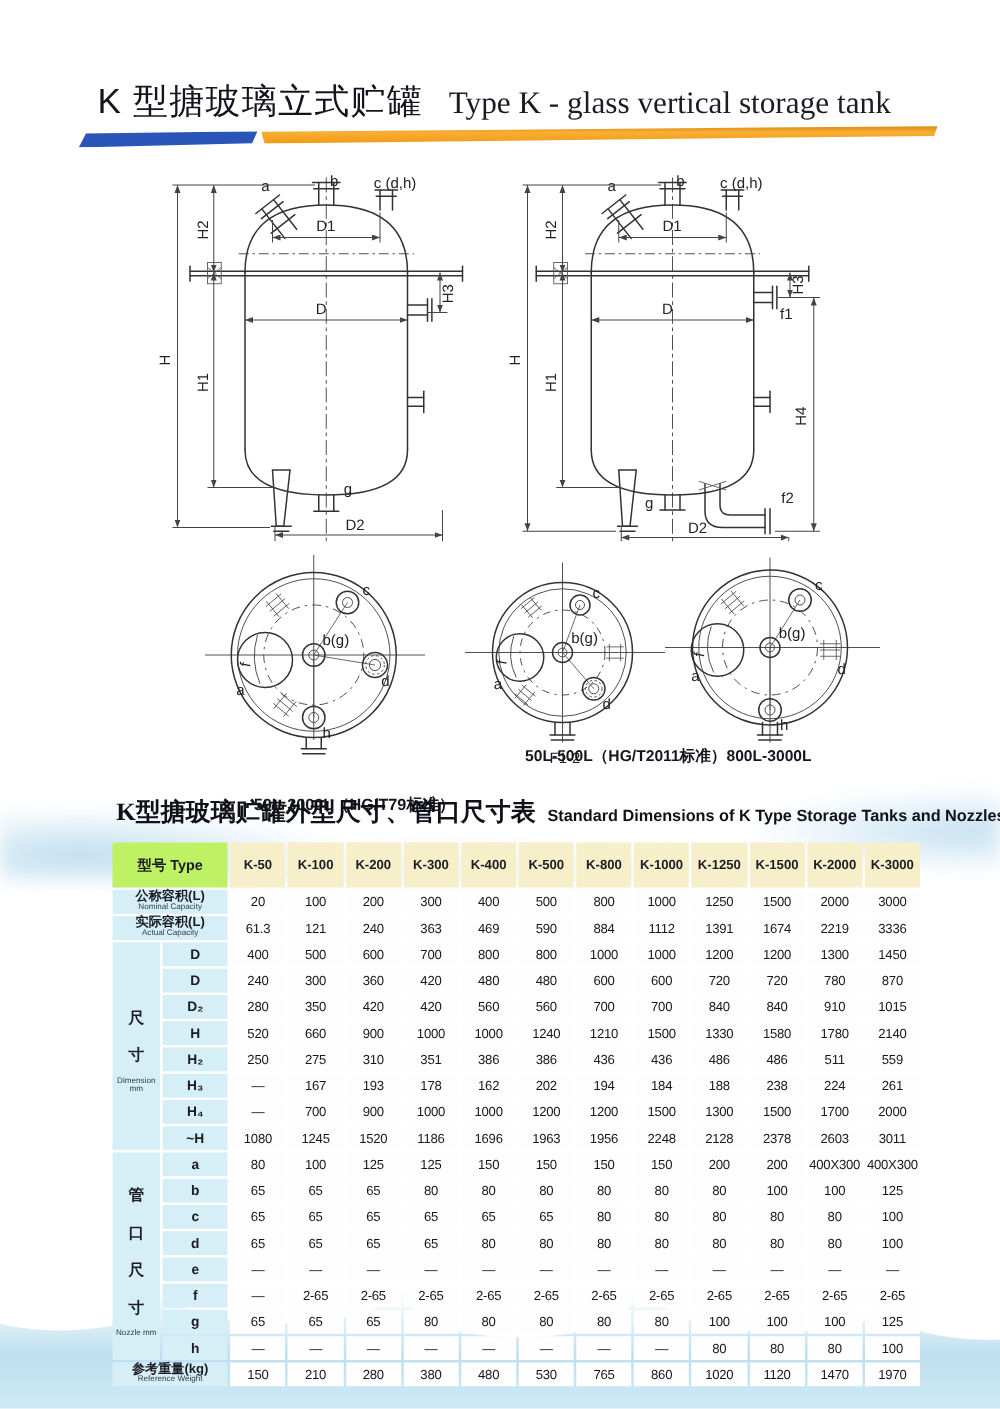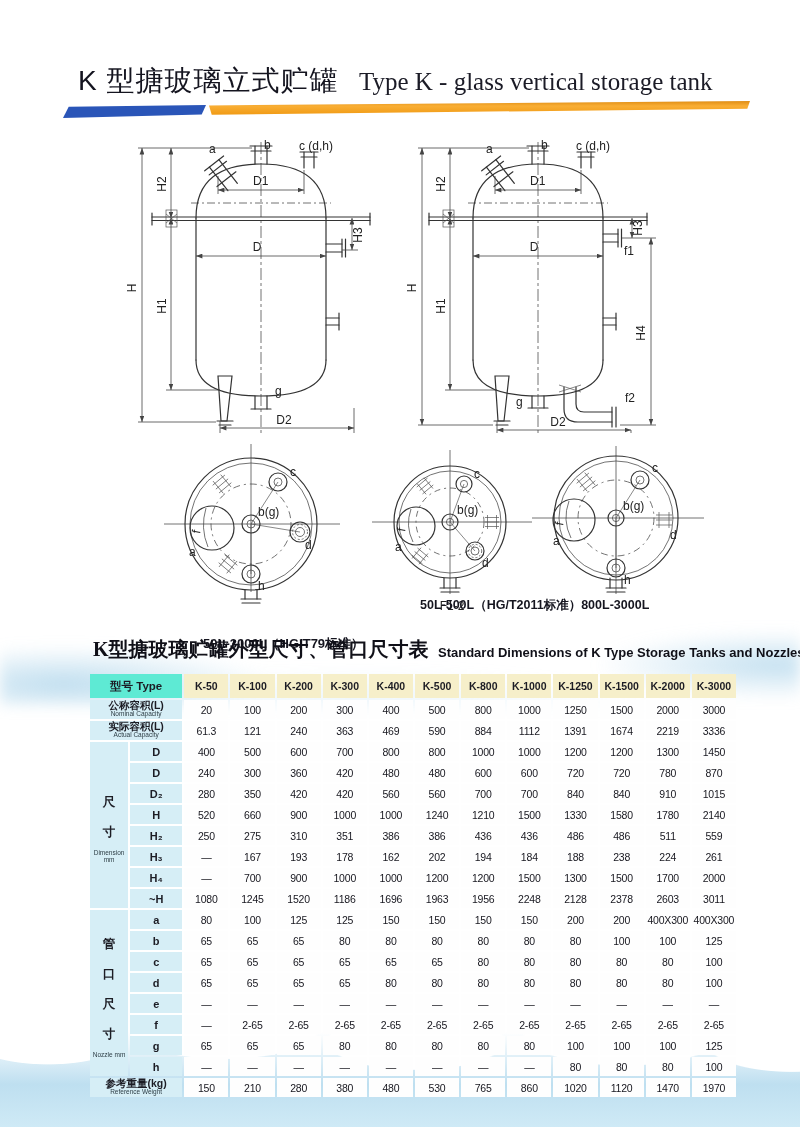--- a/index.html
+++ b/index.html
@@ -50,22 +50,22 @@
   svg text{font-family:"Liberation Sans",sans-serif;font-size:12px;fill:#222;}
   .caption{position:absolute;font-size:13px;font-weight:600;color:#15151f;white-space:nowrap;}
   
   .tbl-title-cn{position:absolute;left:93px;top:636px;font-size:20px;font-weight:bold;color:#101018;white-space:nowrap;font-family:Liberation Serif, serif;}
   .tbl-title-en{position:absolute;left:402px;top:645px;font-size:13px;font-weight:bold;color:#101018;white-space:nowrap;margin-left:36px;}
   table.spec{
     position:absolute;left:88px;top:672px;width:650px;
     border-collapse:separate;border-spacing:2px;table-layout:fixed;
   }
   table.spec th, table.spec td{padding:0;text-align:center;vertical-align:middle;}
-  th.type-cell{background:#5eead4;font-size:11.5px;font-weight:bold;height:24px;}
-  th.col-h{background:#f6efca;font-size:10.5px;font-weight:bold;height:24px;}
+  th.type-cell{background:#bef264;font-size:11.5px;font-weight:bold;height:24px;}
+  th.col-h{background:#f6efca;font-size:10.5px;font-weight:bold;height:36px;}
   td{height:19px;}
   td.lab{background:#d6eef6;line-height:.95;}
   td.lab .cn{font-size:10.5px;font-weight:bold;}
   td.lab .en{font-size:6.5px;color:#2c3c44;}
   td.grp{background:#d6eef6;vertical-align:middle;}
   td.grp .vcn{font-size:12.5px;font-weight:bold;width:14px;margin:0 auto;word-break:break-all;line-height:2.4;}
   td.grp .gen{font-size:6.5px;color:#2c3c44;margin-top:2px;}
   td.param{background:#d6eef6;font-size:11px;font-weight:600;}
   td.val{background:#fefefe;font-size:10.5px;color:#16161e;letter-spacing:-.2px;}
 </style>

